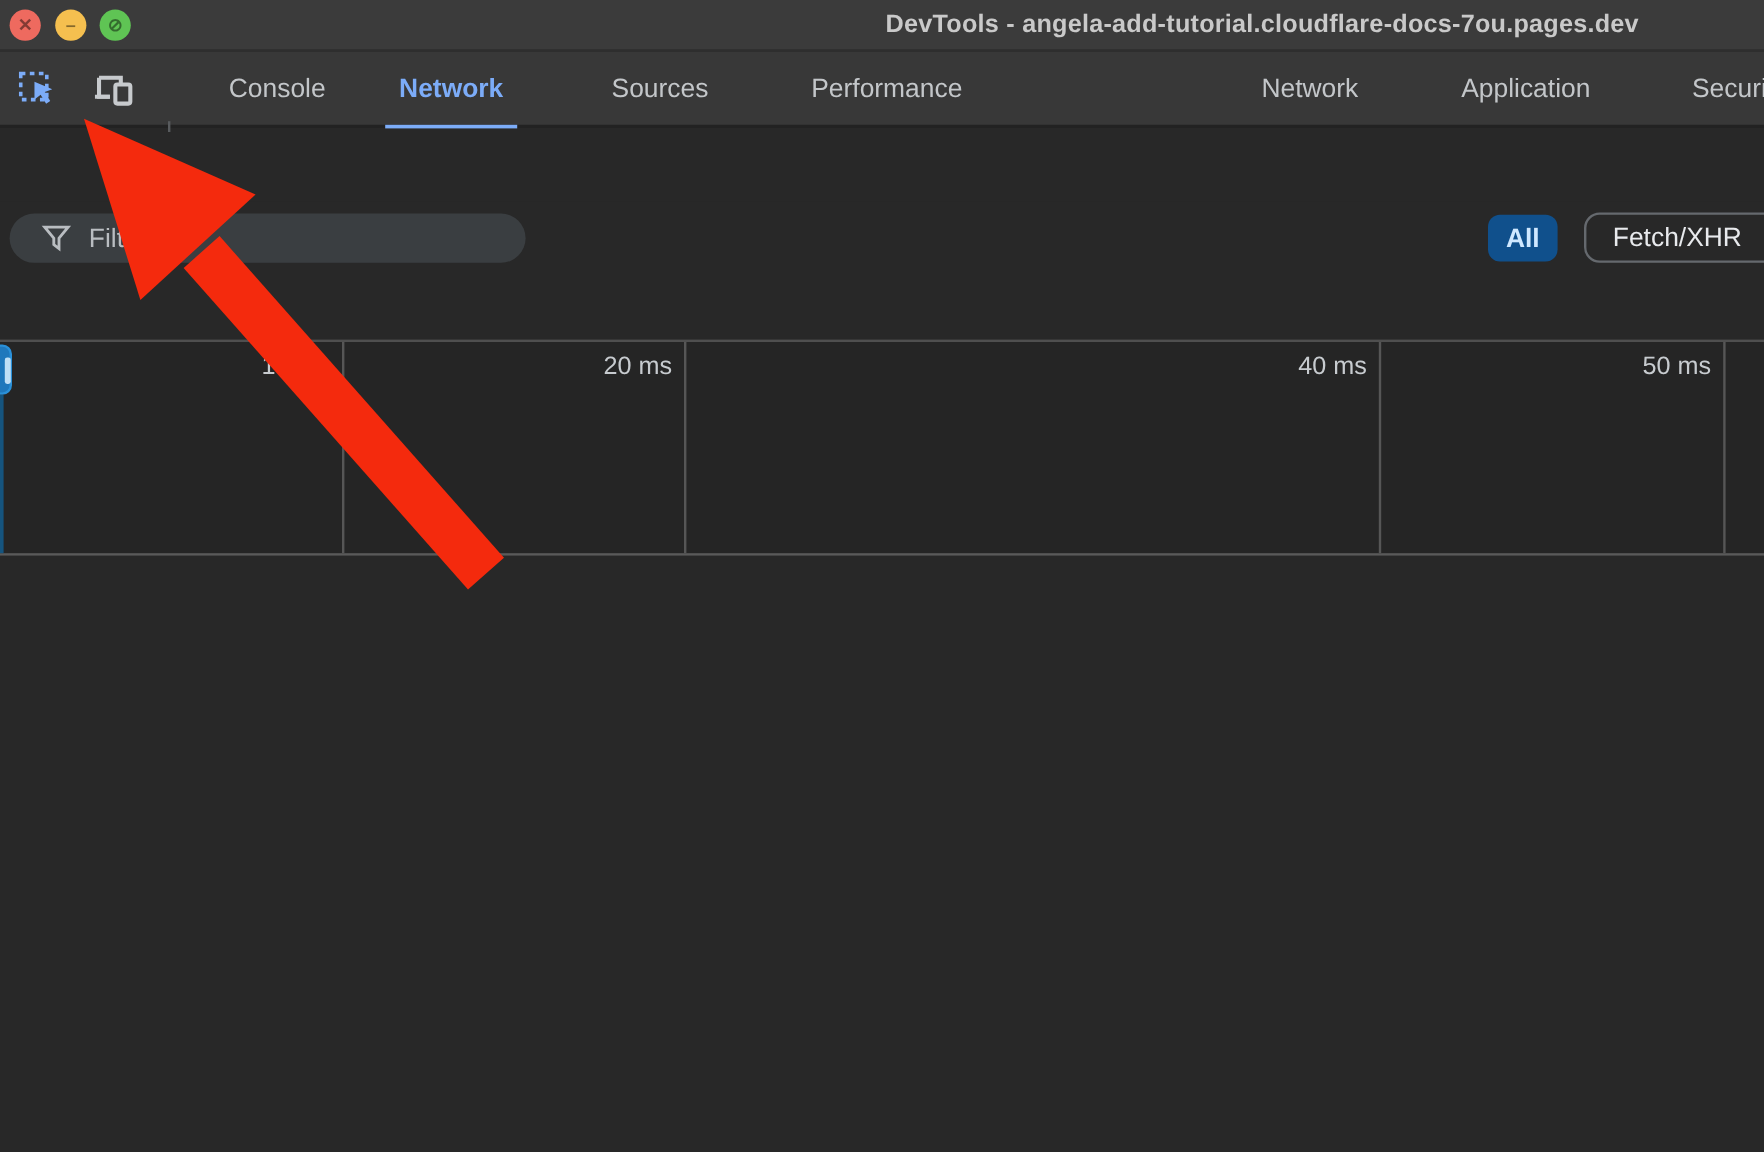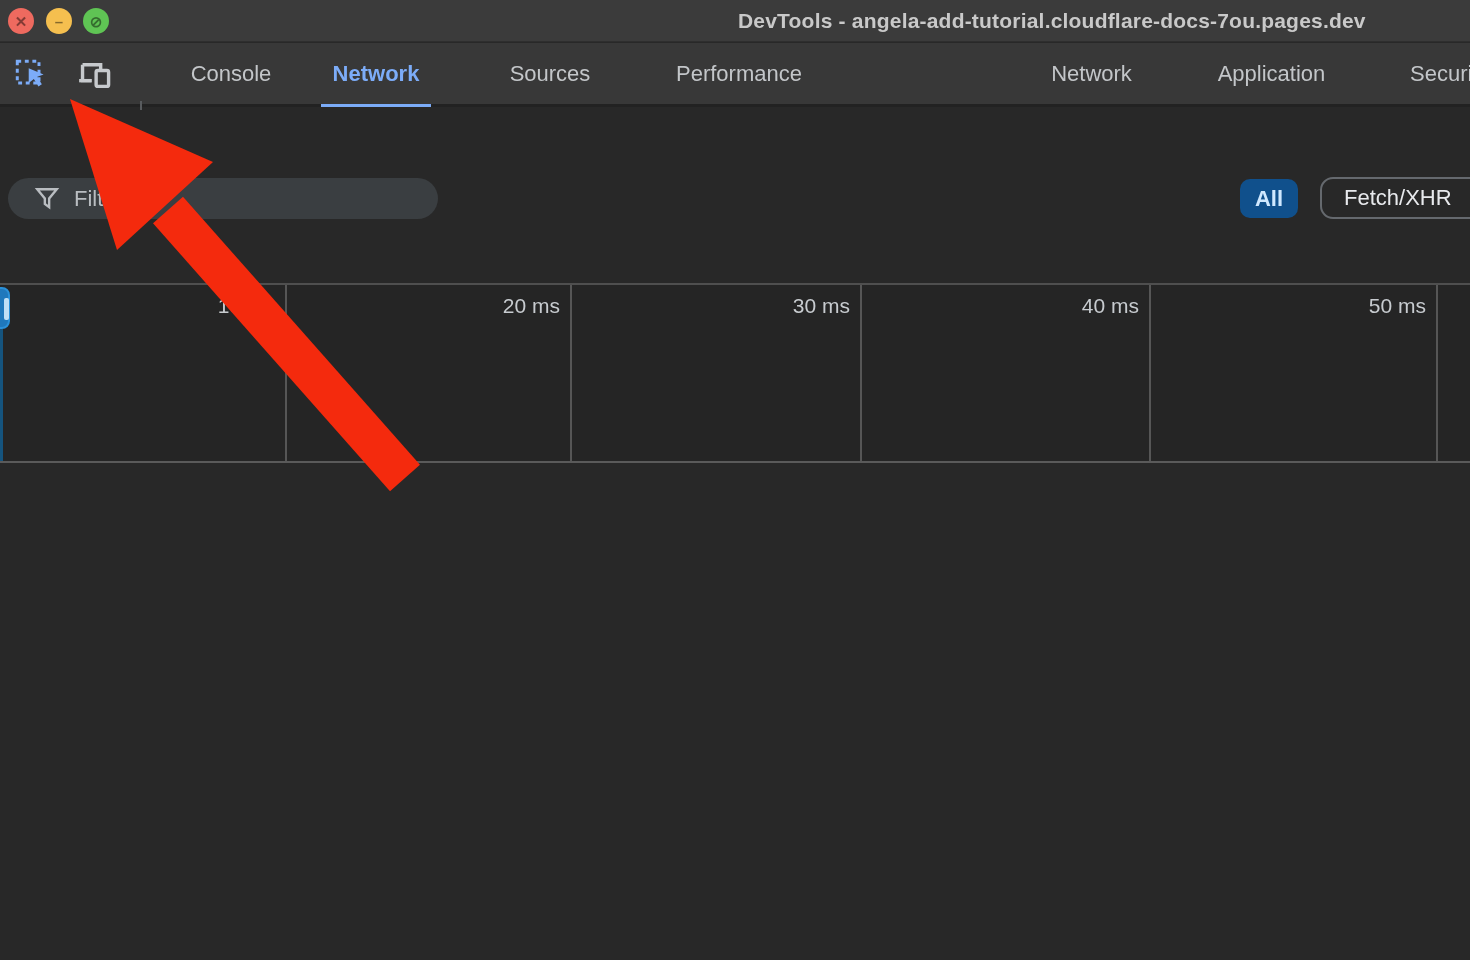--- a/index.html
+++ b/index.html
@@ -228,23 +228,20 @@
     <div class="cklabel" style="left:352px; top:244px;">3rd-party requests</div>
   </div>
 
   <div class="overview">
     <div class="ov-col" style="left:0px; width:287px;">
       <span>10 ms</span>
     </div>
     <div class="ov-col" style="left:287px; width:285px;text-align:right;">
       <span>20 ms</span>
     </div>
-    <div class="ov-col" style="left:572px; width:290px;">
-      <span>30 ms</span>
-    </div>
     <div class="ov-col" style="left:862px; width:289px;">
       <span>40 ms</span>
     </div>
     <div class="ov-col" style="left:1151px; width:287px;">
       <span>50 ms</span>
     </div>
     <div class="ov-bluemark">
       <div class="inner"></div>
     </div>
     <div class="ov-blueline"></div>

